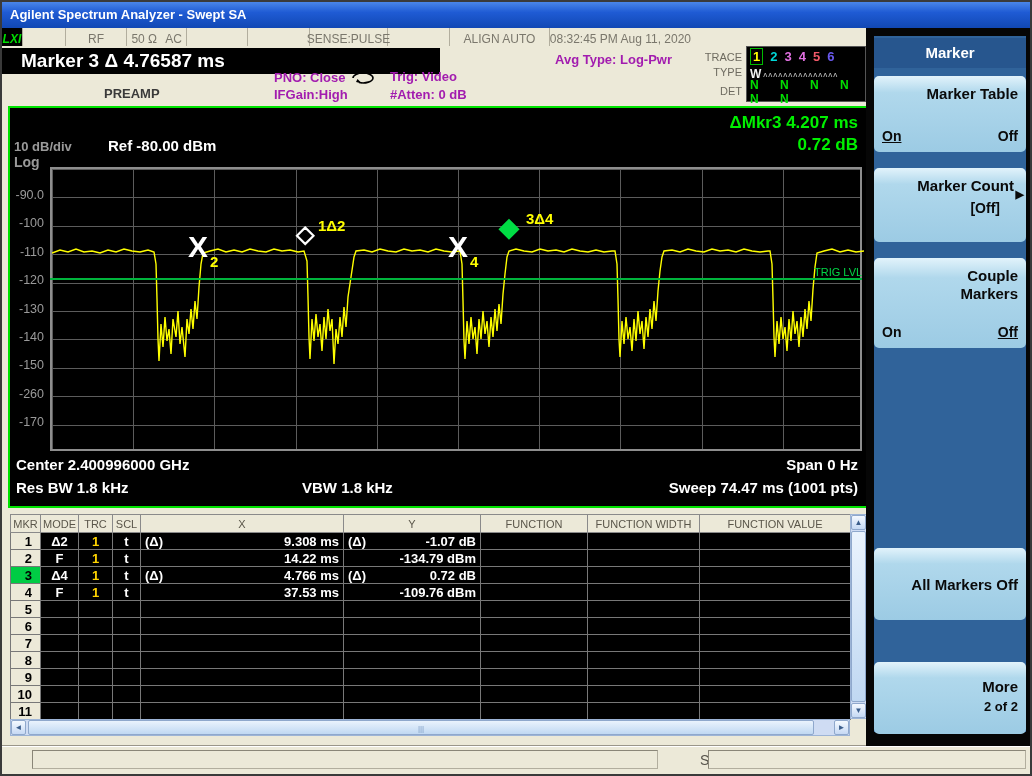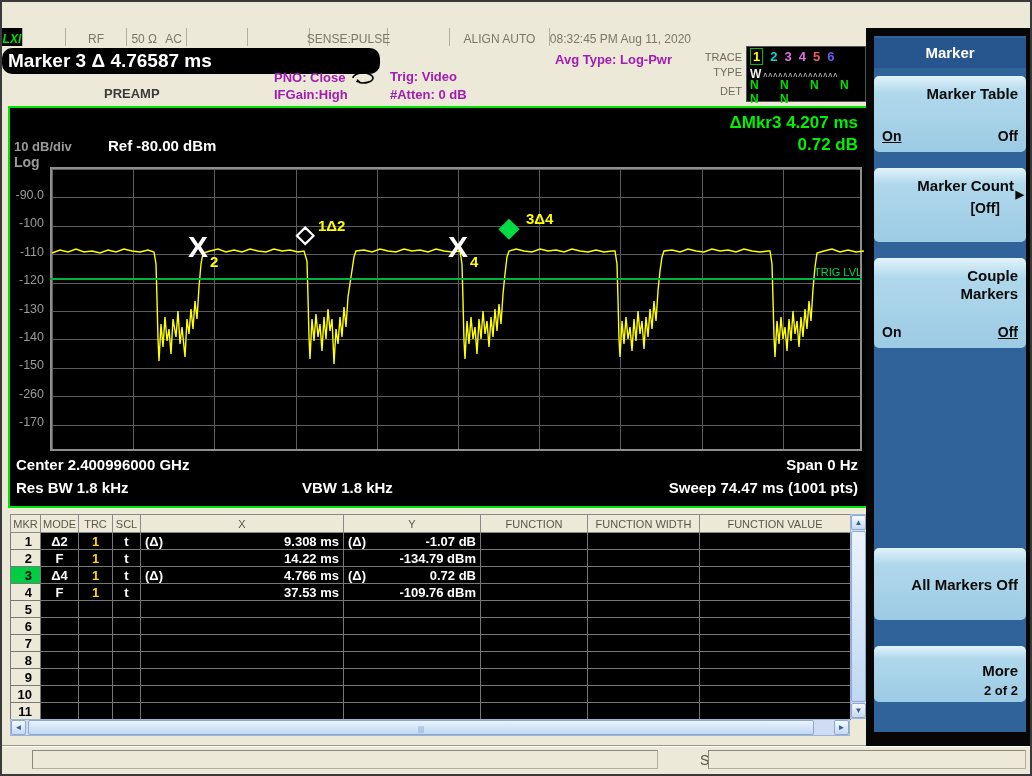--- a/index.html
+++ b/index.html
@@ -15,22 +15,22 @@
   
   .strip { position:absolute; left:0; top:26px; width:689px; height:22px; background:#ece9d8;
     display:flex; border-bottom:1px solid #9a968a; }
   .strip .cell { height:100%; border-right:1px solid #b2ae9e; color:#7a776c; font-size:12px;
     display:flex; align-items:center; justify-content:center; white-space:nowrap; }
   .lxi { background:#000; color:#00dd00 !important; font-weight:bold; font-style:italic; font-size:12px; }
   .imp { justify-content:space-around !important; }
 
   
   .inforegion { position:absolute; left:0; top:44px; width:864px; height:58px; background:#ece9d8; }
-  .mkr-readout { position:absolute; left:0; top:2px; width:378px; height:26px; background:#000;
-    color:#fff; font-weight:bold; font-size:19px; line-height:26px; padding-left:6px; white-space:nowrap;border-radius:10px; }
+  .mkr-readout { position:absolute; left:0; top:2px; width:438px; height:26px; background:#000;
+    color:#fff; font-weight:bold; font-size:19px; line-height:26px; padding-left:19px; white-space:nowrap; }
   .inf { position:absolute; font-size:13px; font-weight:bold; color:#a21caf; white-space:nowrap; }
   .gray-lab { color:#6e6b60; font-weight:normal; font-size:11px; }
   .traceblock { position:absolute; left:744px; top:0px; width:120px; height:56px; background:#000;
     border:1px solid #555; display:flex; flex-direction:column; justify-content:space-between; padding:1px 3px; }
   .trow { display:flex; gap:7px; align-items:center; height:17px; }
   .tnum { font-size:13px; font-weight:bold; }
   .tnum.sel { border:1px solid #00bb00; padding:0 2px; }
   .det-n { color:#00e000; font-size:12px; font-weight:bold; letter-spacing:9px; }
   .type-w { color:#f0f0f0; font-size:12px; font-weight:bold; }
   .type-sq { color:#c8c8c8; font-size:8px; letter-spacing:1px; overflow:hidden; }
@@ -93,20 +93,23 @@
   .skey .sub-state { position:absolute; right:26px; top:32px; font-size:14px; }
   .skey .arrow { position:absolute; right:2px; top:20px; font-size:11px; }
   .skey .center-lab { position:absolute; right:8px; top:50%; transform:translateY(-50%); }
   .u { text-decoration:underline; }
 </style>
 </head>
 <body>
 
 <div class="window">
 
+  <div class="titlebar">
+    <span>Agilent Spectrum Analyzer - Swept SA</span>
+  </div>
 
   <div class="strip">
     <div class="cell lxi" style="width:28px">LXI</div>
     <div class="cell" style="width:58px"></div>
     <div class="cell" style="width:83px">RF</div>
     <div class="cell imp" style="width:81px">
       <span>50 Ω</span>
       <span>AC</span>
     </div>
     <div class="cell" style="width:82px"></div>
@@ -421,20 +424,20 @@
         <div class="klabel">Couple</div>
         <div class="klabel" style="top:27px">Markers</div>
         <div class="state-l">On</div>
         <div class="state-r u">Off</div>
       </div>
 
       <div class="skey" style="top:512px;height:72px">
         <div class="center-lab">All Markers Off</div>
       </div>
 
-      <div class="skey" style="top:610px;height:56px">
+      <div class="skey" style="top:626px;height:72px">
         <div class="klabel" style="top:16px">More</div>
         <div class="klabel" style="top:37px;font-size:13px">2 of 2</div>
       </div>
     </div>
   </div>
 
 </div>
 
 </body></html>

